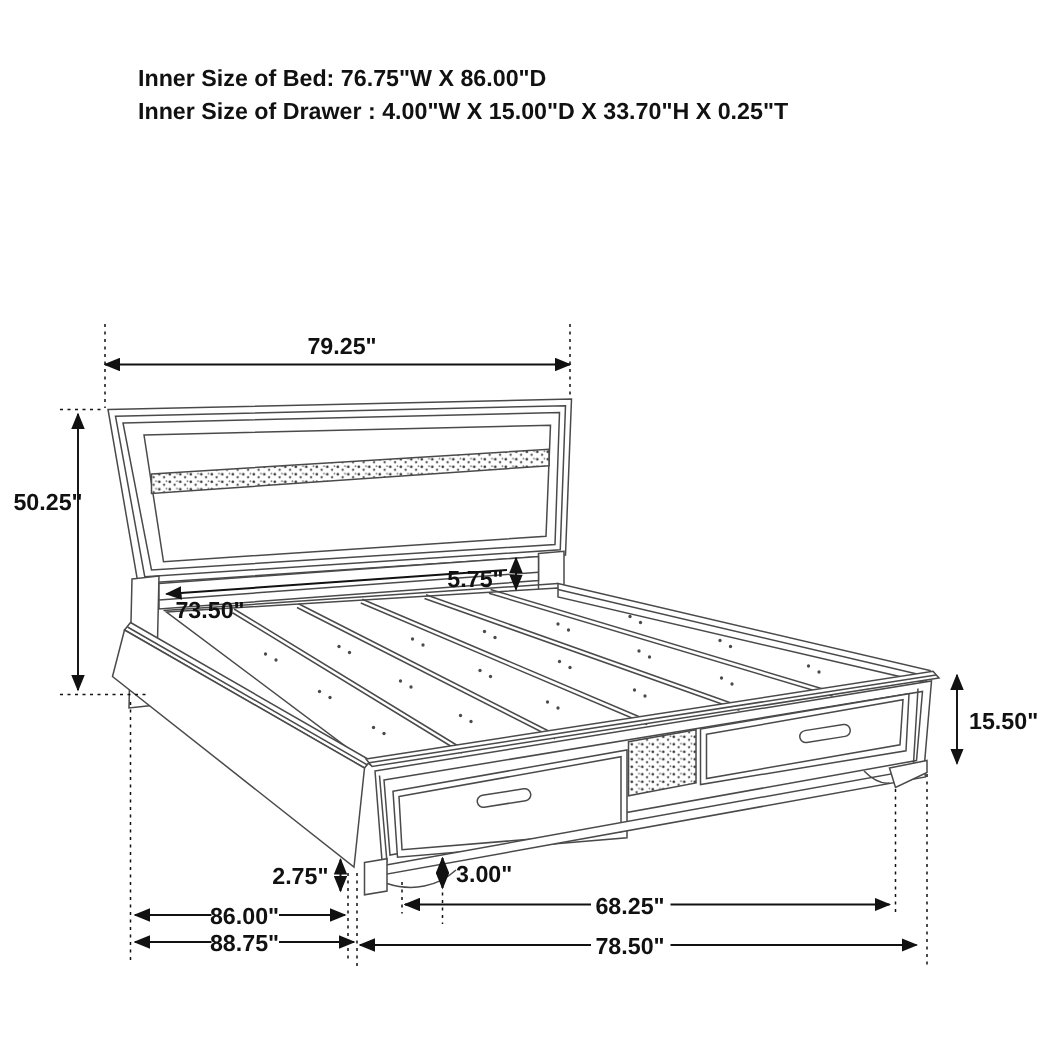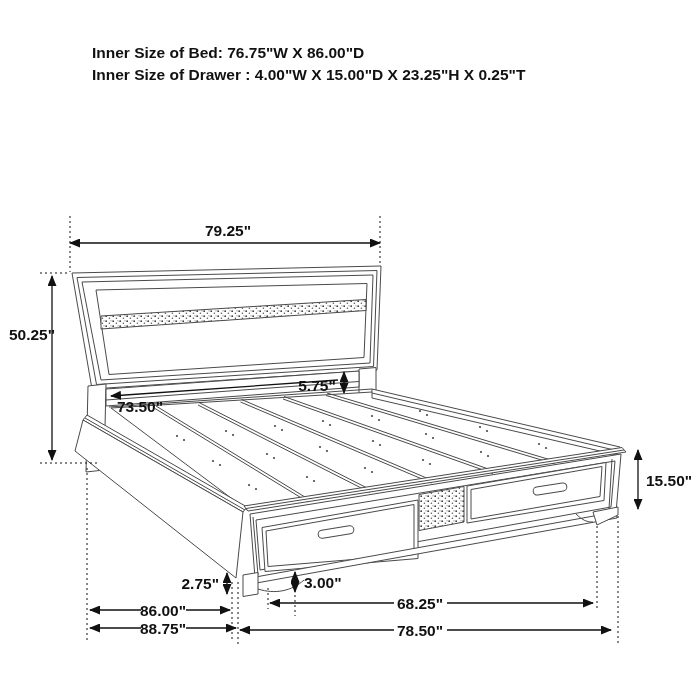--- a/index.html
+++ b/index.html
@@ -14,21 +14,21 @@
   .dim{stroke:#111;stroke-width:1.3;fill:none;}
   .dsh{stroke:#111;stroke-width:1;fill:none;stroke-dasharray:2 3;}
 </style>
 </head>
 <body>
 
 <div class="stage">
 
   <div class="hdr">
     <div>Inner Size of Bed: 76.75"W X 86.00"D</div>
-    <div>Inner Size of Drawer : 4.00"W X 15.00"D X 23.25"H X 0.25"T</div>
+    <div>Inner Size of Drawer : 4.00"W X 15.00"D X 33.70"H X 0.25"T</div>
   </div>
 
   <svg width="700" height="700" viewBox="0 0 700 700">
     <defs>
       <marker id="ah" orient="auto-start-reverse" markerUnits="userSpaceOnUse" markerWidth="11" markerHeight="9" refX="10" refY="4.5">
         <path d="M0,0 L11,4.5 L0,9 Z" fill="#111"></path>
       </marker>
       <pattern id="speckle" patternUnits="userSpaceOnUse" width="7" height="5">
         <rect width="7" height="5" fill="#fff"></rect>
         <circle cx="1.2" cy="1.2" r="0.9" fill="#3c3c3c"></circle>

